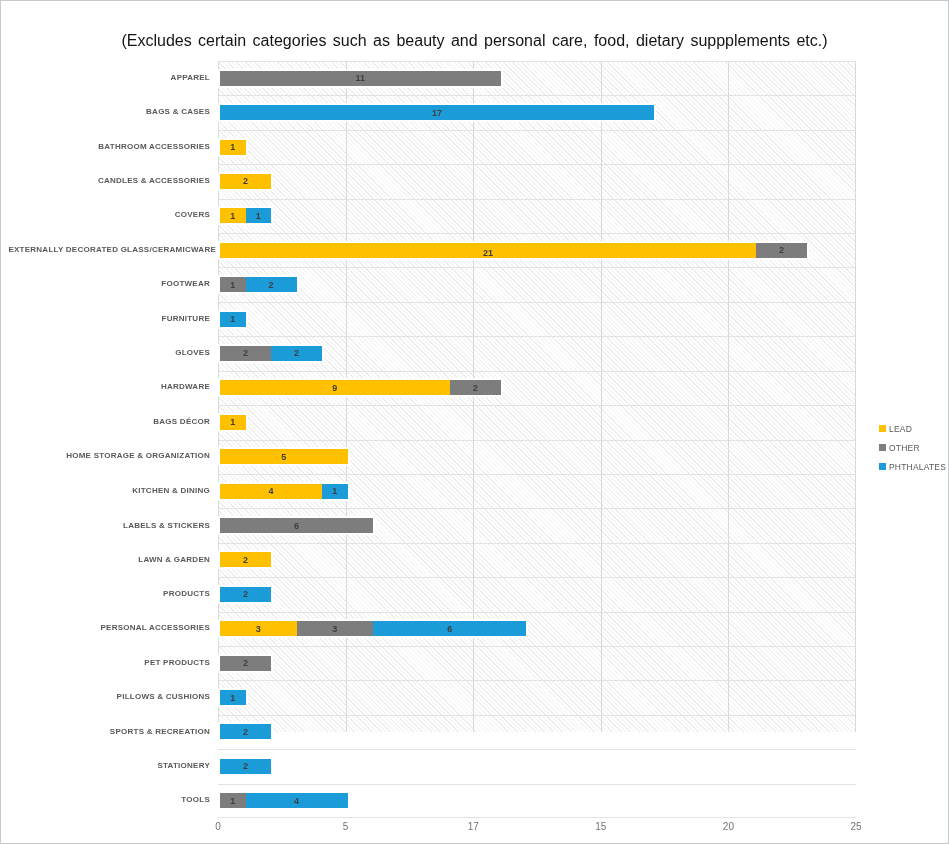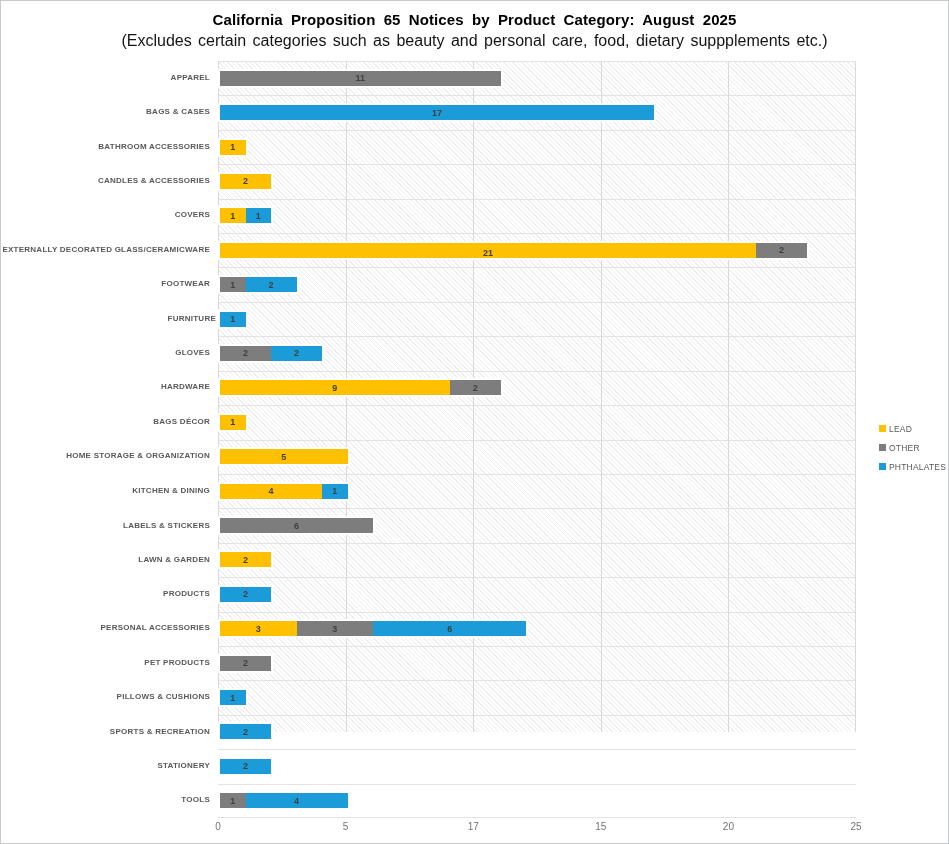--- a/index.html
+++ b/index.html
@@ -51,32 +51,31 @@
   }
   .legend { position: absolute; left: 878px; top: 418px; }
   .legend-item { display: flex; align-items: center; height: 19px; }
   .legend-swatch { width: 7px; height: 7px; margin-right: 3px; flex: 0 0 auto; }
   .legend-label { font-size: 8.5px; color: #595959; letter-spacing: 0.2px; white-space: nowrap; }
 </style>
 </head>
 <body>
 
 <div class="chart-frame">
-  <div class="chart-title">California Proposition 65 Notices by Product Category: August 2025</div>
   <div class="chart-subtitle">(Excludes certain categories such as beauty and personal care, food, dietary suppplements etc.)</div>
 
   <div class="category-labels">
       <div class="category-label" style="top: 0px; height: 34.4091px;">APPAREL</div>
       <div class="category-label" style="top: 34.4091px; height: 34.4091px;">BAGS &amp; CASES</div>
       <div class="category-label" style="top: 68.8182px; height: 34.4091px;">BATHROOM ACCESSORIES</div>
       <div class="category-label" style="top: 103.227px; height: 34.4091px;">CANDLES &amp; ACCESSORIES</div>
       <div class="category-label" style="top: 137.636px; height: 34.4091px;">COVERS</div>
-      <div class="category-label" style="top: 172.045px; height: 34.4091px;">EXTERNALLY DECORATED GLASS/CERAMICWARE</div>
+      <div class="category-label" style="top: 172.045px; height: 34.4091px; margin-left: 6px;">EXTERNALLY DECORATED GLASS/CERAMICWARE</div>
       <div class="category-label" style="top: 206.455px; height: 34.4091px;">FOOTWEAR</div>
-      <div class="category-label" style="top: 240.864px; height: 34.4091px; margin-left: 6px;">FURNITURE</div>
+      <div class="category-label" style="top: 240.864px; height: 34.4091px;">FURNITURE</div>
       <div class="category-label" style="top: 275.273px; height: 34.4091px;">GLOVES</div>
       <div class="category-label" style="top: 309.682px; height: 34.4091px;">HARDWARE</div>
       <div class="category-label" style="top: 344.091px; height: 34.4091px;">BAGS DÉCOR</div>
       <div class="category-label" style="top: 378.5px; height: 34.4091px;">HOME STORAGE &amp; ORGANIZATION</div>
       <div class="category-label" style="top: 412.909px; height: 34.4091px;">KITCHEN &amp; DINING</div>
       <div class="category-label" style="top: 448px; height: 34.4091px;">LABELS &amp; STICKERS</div>
       <div class="category-label" style="top: 481.727px; height: 34.4091px;">LAWN &amp; GARDEN</div>
       <div class="category-label" style="top: 516.136px; height: 34.4091px;">PRODUCTS</div>
       <div class="category-label" style="top: 550.545px; height: 34.4091px;">PERSONAL ACCESSORIES</div>
       <div class="category-label" style="top: 584.955px; height: 34.4091px;">PET PRODUCTS</div>

